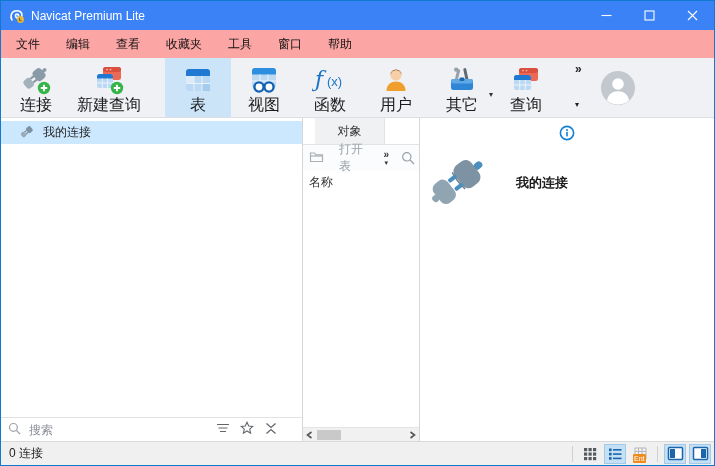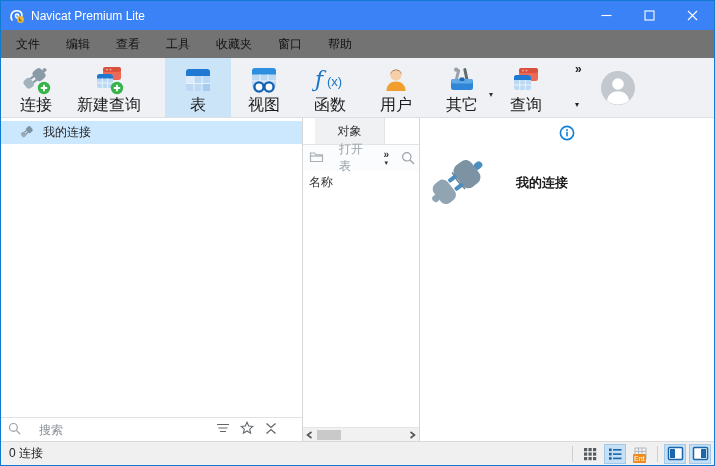--- a/index.html
+++ b/index.html
@@ -9,42 +9,42 @@
     border:1px solid #0f7ad0; overflow:hidden;
     font-size:12px; color:#222;
   }
   
   .titlebar { height:29px; background:#3b82f6; display:flex; align-items:center; color:#fff; }
   .titlebar .app-icon { margin:0 6px 0 8px; display:flex; }
   .titlebar .title { font-size:12px; }
   .win-controls { margin-left:auto; display:flex; height:100%; }
   .win-btn { width:43px; height:100%; display:flex; align-items:center; justify-content:center; }
   
-  .menubar { height:28px; background:#737373; display:flex; align-items:center; padding-left:2px; }
+  .menubar { height:28px; background:#fca5a5; display:flex; align-items:center; padding-left:2px; }
   .menu-item { padding:5px 13px; color:#111; cursor:default; }
   
   .toolbar { height:60px; background:#eff1f4; display:flex; align-items:stretch; border-bottom:1px solid #dcdfe3; padding-left:2px; }
   .tb-btn { min-width:66px; display:flex; flex-direction:column; align-items:center; justify-content:flex-end; padding:4px 8px 5px; }
   .tb-btn .ticon { flex:1; display:flex; align-items:center; justify-content:center; }
   .tb-btn .tlabel { font-size:16px; color:#1c1c1c; line-height:14px; }
   .tb-btn.selected { background:#cbe4f8; }
   .group-gap { margin-left:16px; }
   .dd-arrow { font-size:8px; color:#333; align-self:flex-end; margin:0 0 18px -6px; }
   .tb-with-dd { display:flex; }
   .overflow-col { display:flex; flex-direction:column; justify-content:space-between; padding:4px 2px 8px; margin-left:14px; }
   .overflow-col .ovf { font-size:12px; font-weight:bold; color:#222; }
   .overflow-col .dd { font-size:8px; color:#222; }
   .avatar-wrap { display:flex; align-items:center; margin-left:16px; margin-right:26px; }
   
   .content { display:flex; height:323px; }
   .left-panel { width:302px; border-right:1px solid #d6d6d6; display:flex; flex-direction:column; background:#fff; }
   .conn-item { margin-top:3px; height:23px; display:flex; align-items:center; padding-left:18px; gap:8px; }
   .conn-item.selected { background:#cce8ff; }
   .left-fill { flex:1; }
-  .search-row { height:24px; border-top:1px solid #e2e2e2; display:flex; align-items:center; padding:0 24px 0 7px; gap:18px; }
+  .search-row { height:24px; border-top:1px solid #e2e2e2; display:flex; align-items:center; padding:0 24px 0 7px; gap:8px; }
   .search-input { border:none; outline:none; background:transparent; flex:1; font-size:12px; font-family:"Liberation Sans",sans-serif; color:#333; min-width:20px; }
   .search-input::placeholder { color:#8a8f96; }
   .srch-icons { display:flex; align-items:center; gap:10px; }
   
   .mid-panel { width:117px; border-right:1px solid #d6d6d6; display:flex; flex-direction:column; background:#fff; position:relative; }
   .tabstrip { height:27px; display:flex; border-bottom:1px solid #e3e3e3; background:#fff;padding-left:12px; }
   .tab { width:70px; background:#f0f1f2; border-right:1px solid #e3e3e3; display:flex; align-items:center; justify-content:center; color:#333; }
   .mid-toolbar { height:26px; display:flex; align-items:center; padding:0 4px 0 6px; background:#fbfcfd; gap:12px; }
   .open-table-label { color:#9aa0a6; margin-left:3px; }
   .mid-ovf { display:flex; flex-direction:column; align-items:center; margin-left:1px; }
@@ -101,22 +101,22 @@
             <path d="M1 1 L10 10 M10 1 L1 10" stroke="#fff" stroke-width="1.1"></path>
           </svg>
       </div>
     </div>
   </div>
 
   <div class="menubar">
     <span class="menu-item">文件</span>
     <span class="menu-item">编辑</span>
     <span class="menu-item">查看</span>
+    <span class="menu-item">收藏夹</span>
     <span class="menu-item">工具</span>
-    <span class="menu-item">收藏夹</span>
     <span class="menu-item">窗口</span>
     <span class="menu-item">帮助</span>
   </div>
 
   <div class="toolbar">
 
     <div class="tb-btn">
       <span class="ticon">
         <svg width="32" height="32" viewBox="0 0 32 32">
           <g transform="rotate(-40 15 14)">

